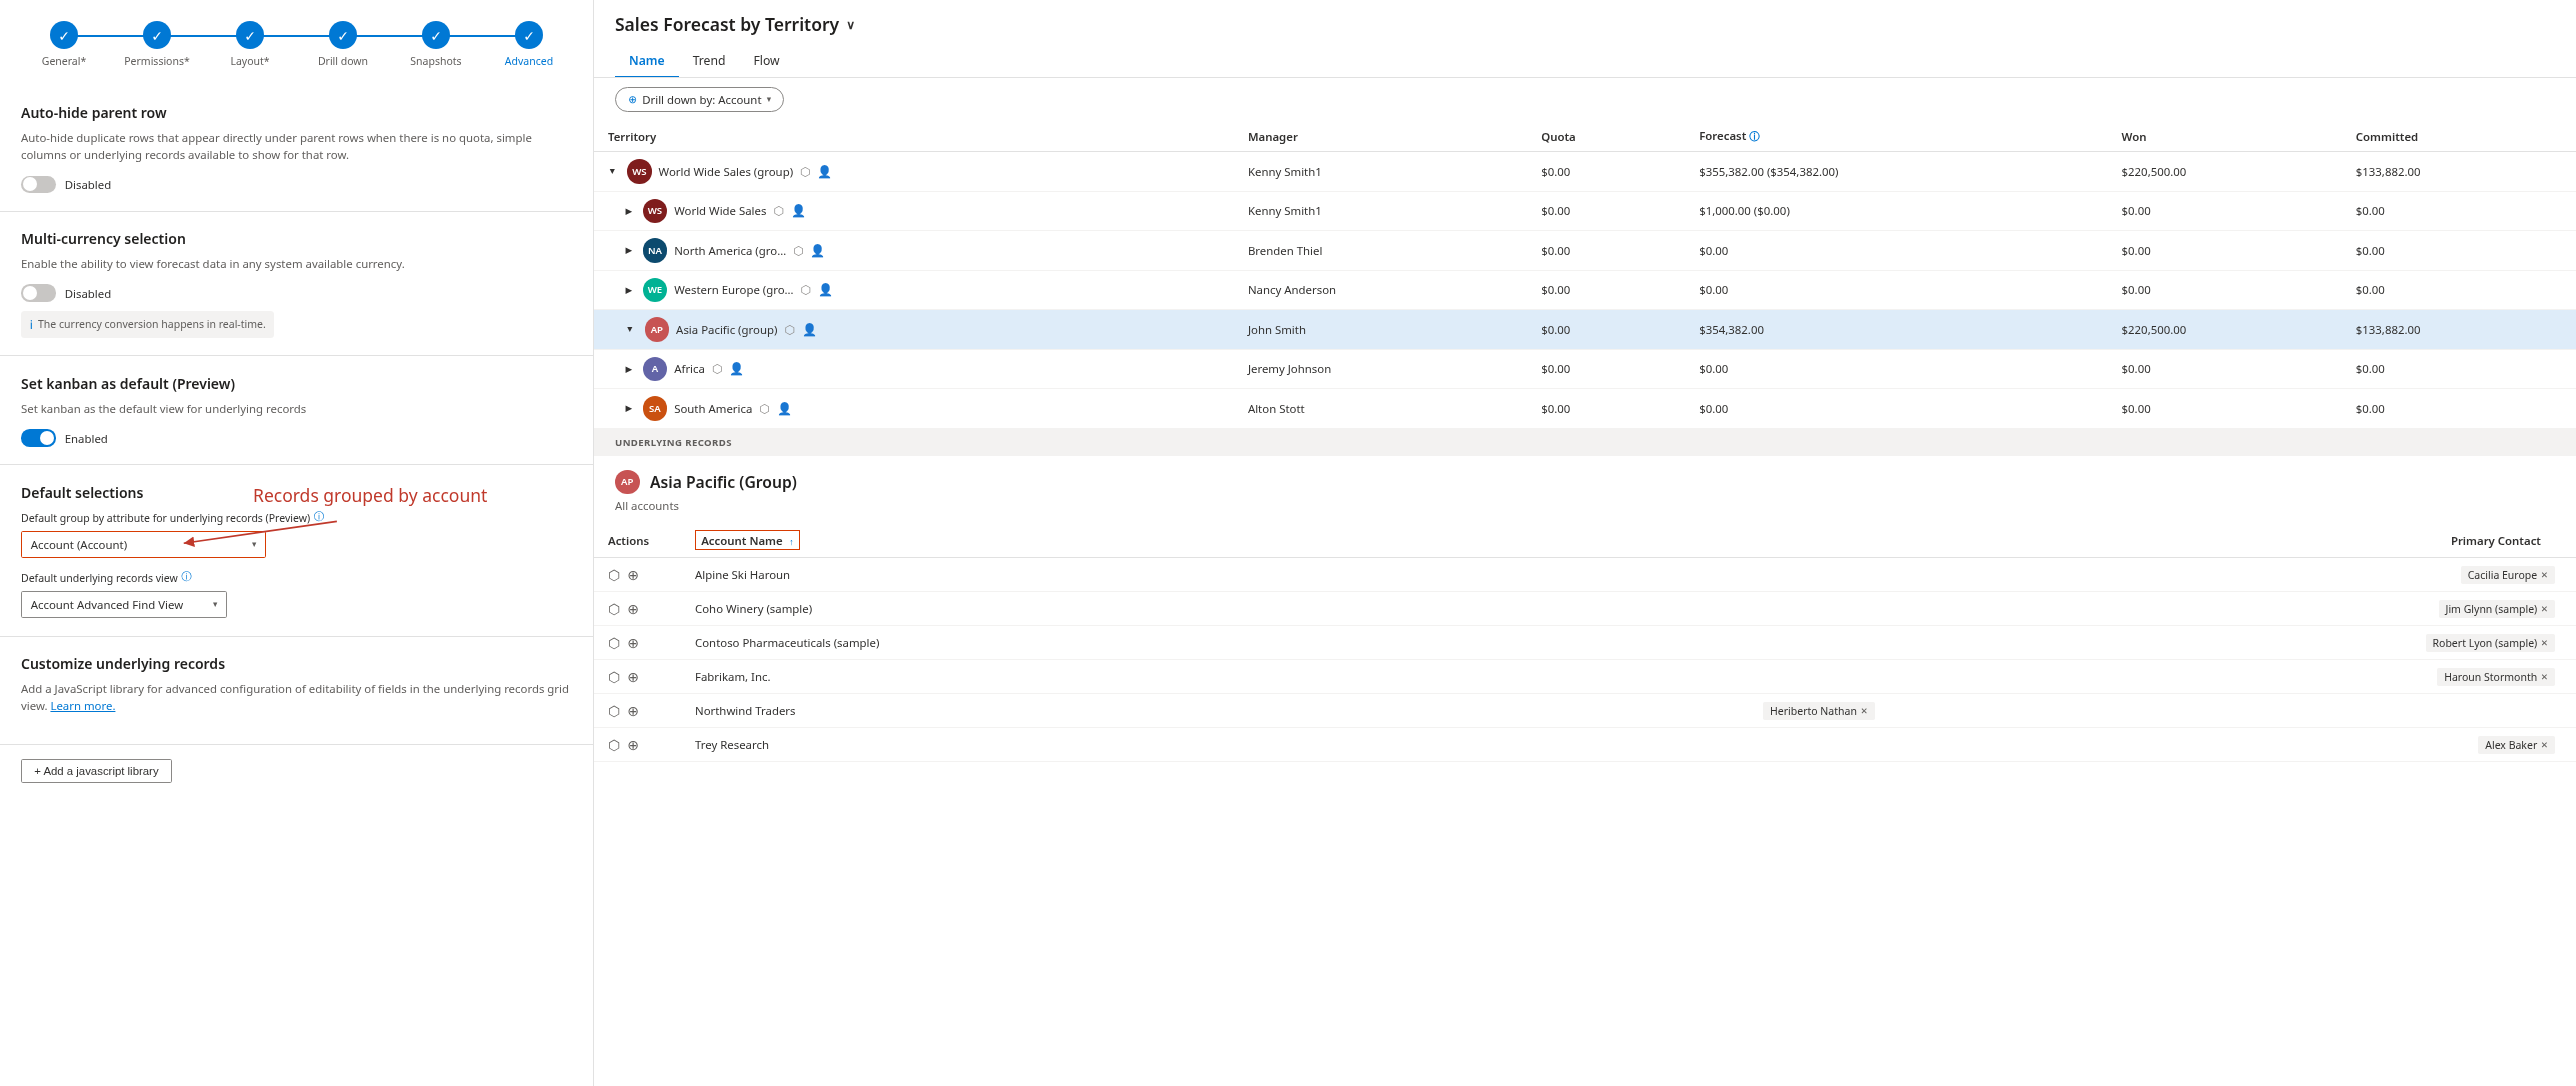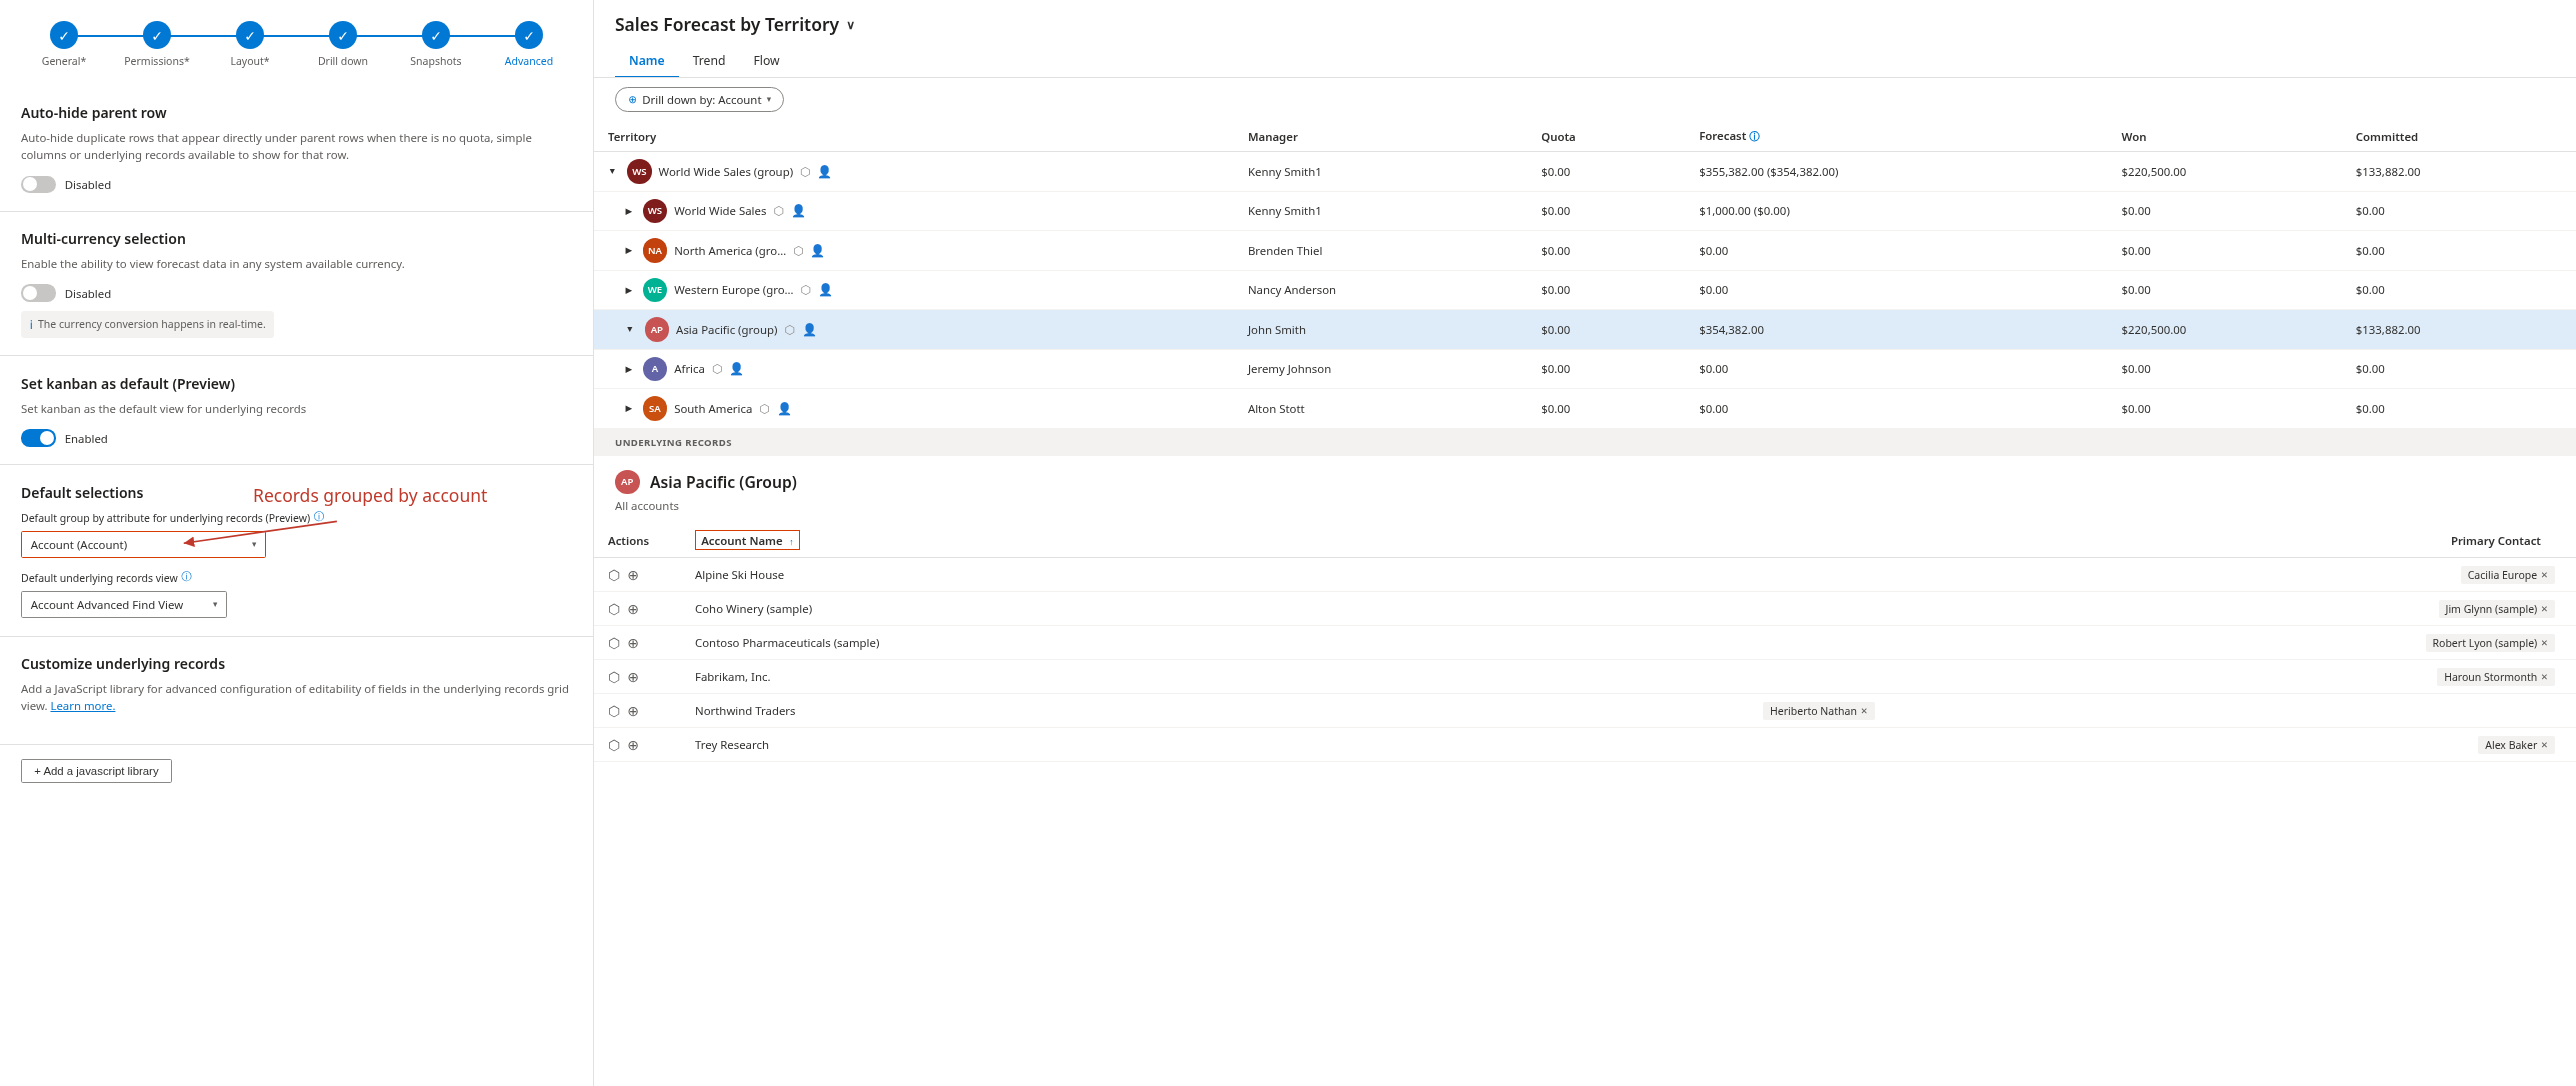--- a/index.html
+++ b/index.html
@@ -64,21 +64,21 @@
     .drill-icon { color: #0078d4; font-size: 10.5px; }
 
     
     .forecast-table { width: 100%; border-collapse: collapse; }
     .forecast-table th { font-size: 11.4px; font-weight: 600; color: #323130; padding: 7px 14px; text-align: left; border-bottom: 0.9px solid #e1e1e1; white-space: nowrap; }
     .forecast-table td { font-size: 11.4px; color: #323130; padding: 7px 14px; border-bottom: 0.9px solid #f3f2f1; }
     .forecast-table tr.highlighted { background: #deecf9; }
     .territory-cell { display: flex; align-items: center; gap: 7px; }
     .avatar { width: 24.5px; height: 24.5px; border-radius: 50%; display: flex; align-items: center; justify-content: center; font-size: 9.6px; font-weight: 600; color: #fff; flex-shrink: 0; }
     .av-ws { background: #7f1d1d; }
-    .av-na { background: #c2410c; }
+    .av-na { background: #0c4a6e; }
     .av-we { background: #00b294; }
     .av-ap { background: #c75353; }
     .av-af { background: #6264a7; }
     .av-sa { background: #ca5010; }
     .row-icon { color: #8a8886; font-size: 12.2px; cursor: pointer; }
     .expand-btn { font-size: 8.7px; color: #323130; cursor: pointer; margin-right: 3.5px; }
 
     
     .underlying-header { background: #f3f2f1; padding: 7px 21px; font-size: 9.6px; font-weight: 700; letter-spacing: 0.4px; color: #605e5c; text-transform: uppercase; }
     .underlying-title-row { display: flex; align-items: center; gap: 10.5px; padding: 14px 21px 3.5px 21px; }
@@ -380,21 +380,21 @@
         </tr>
       </thead>
       <tbody id="underlying-tbody">
       <tr>
     <td>
       <div class="action-icons">
         <span class="action-icon">⬡</span>
         <span class="action-icon">⊕</span>
       </div>
     </td>
-    <td>Alpine Ski House</td>
+    <td>Alpine Ski Haroun</td>
     <td style="text-align:right; padding-right:21px;">
       <span class="tag">
         <span>Cacilia Europe</span>
         <span class="tag-close">✕</span>
       </span>
     </td>
   </tr>
           <tr>
     <td>
       <div class="action-icons">

